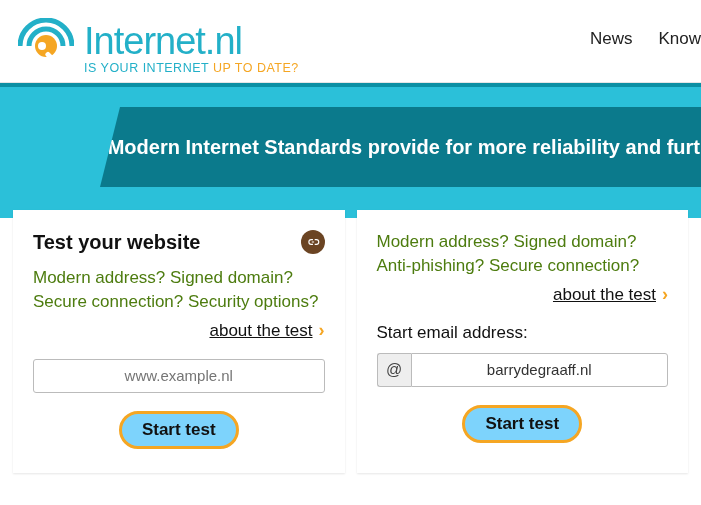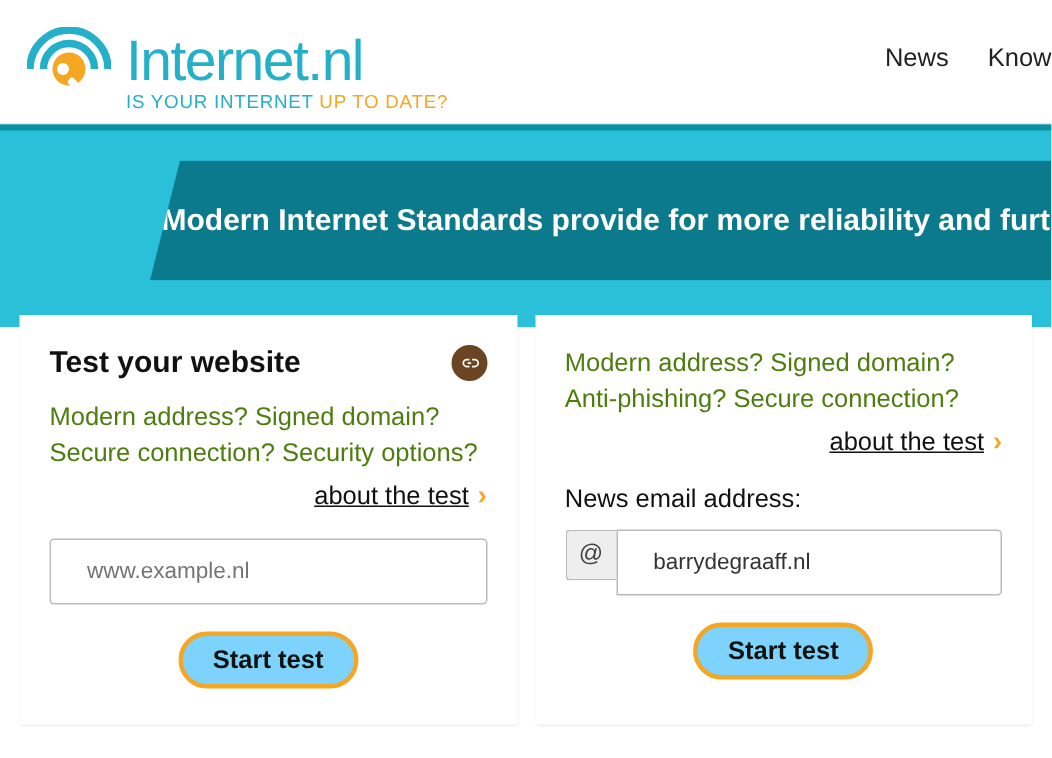--- a/index.html
+++ b/index.html
@@ -37,21 +37,21 @@
   .card-icon { width: 24px; height: 24px; border-radius: 50%; display: flex; align-items: center; justify-content: center; }
   .card-icon.web { background: #6b4423; }
   .card-icon.mail { background: #1a4db3; }
   .card-desc { font-size: 17px; color: #4d7c0f; line-height: 1.4; margin-bottom: 6px; }
   .about-row { text-align: right; margin-bottom: 18px; }
   .about-link { font-size: 17px; color: #111; text-decoration: underline; cursor: pointer; font-weight: 500; }
   .about-row .chev { color: #f5a623; font-weight: 700; margin-left: 6px; font-size: 18px; }
   .field-label { font-size: 17px; color: #111; margin-bottom: 10px; }
   .input-row { display: flex; margin-bottom: 18px; }
   .at-prefix { width: 34px; height: 34px; background: #eee; border: 1px solid #bbb; border-right: none; display: flex; align-items: center; justify-content: center; font-size: 16px; color: #444; border-radius: 3px 0 0 3px; }
-  .text-input { flex: 1; height: 44px; border: 1px solid #bbb; border-radius: 3px; padding: 0 24px; font-size: 15px; color: #333; }
+  .text-input { flex: 1; height: 34px; border: 1px solid #bbb; border-radius: 3px; padding: 0 24px; font-size: 15px; color: #333; text-align: center; }
   .input-row .at-prefix + .text-input { border-radius: 0 3px 3px 0; }
   .btn-row { text-align: center; }
   .start-btn { display: inline-block; background: #7dd3fc; border: 3px solid #f5a623; color: #111; font-weight: 700; font-size: 17px; padding: 6px 20px; border-radius: 22px; cursor: pointer; }
 </style>
 </head>
 <body>
 
 <div class="header">
   <div class="logo">
     <div class="logo-mark">
@@ -110,21 +110,21 @@
     <div class="btn-row">
       <button class="start-btn">Start test</button>
     </div>
   </div>
 
   <div class="card">
     <div class="card-desc">Modern address? Signed domain? Anti-phishing? Secure connection?</div>
     <div class="about-row">
       <span class="about-link">about the test</span><span class="chev">›</span>
     </div>
-    <div class="field-label">News email address:</div>
+    <div class="field-label">Start email address:</div>
     <div class="input-row">
       <div class="at-prefix">@</div>
       <input class="text-input" type="text" value="barrydegraaff.nl" style="">
     </div>
     <div class="btn-row">
       <button class="start-btn">Start test</button>
     </div>
   </div>
 
 </div>

